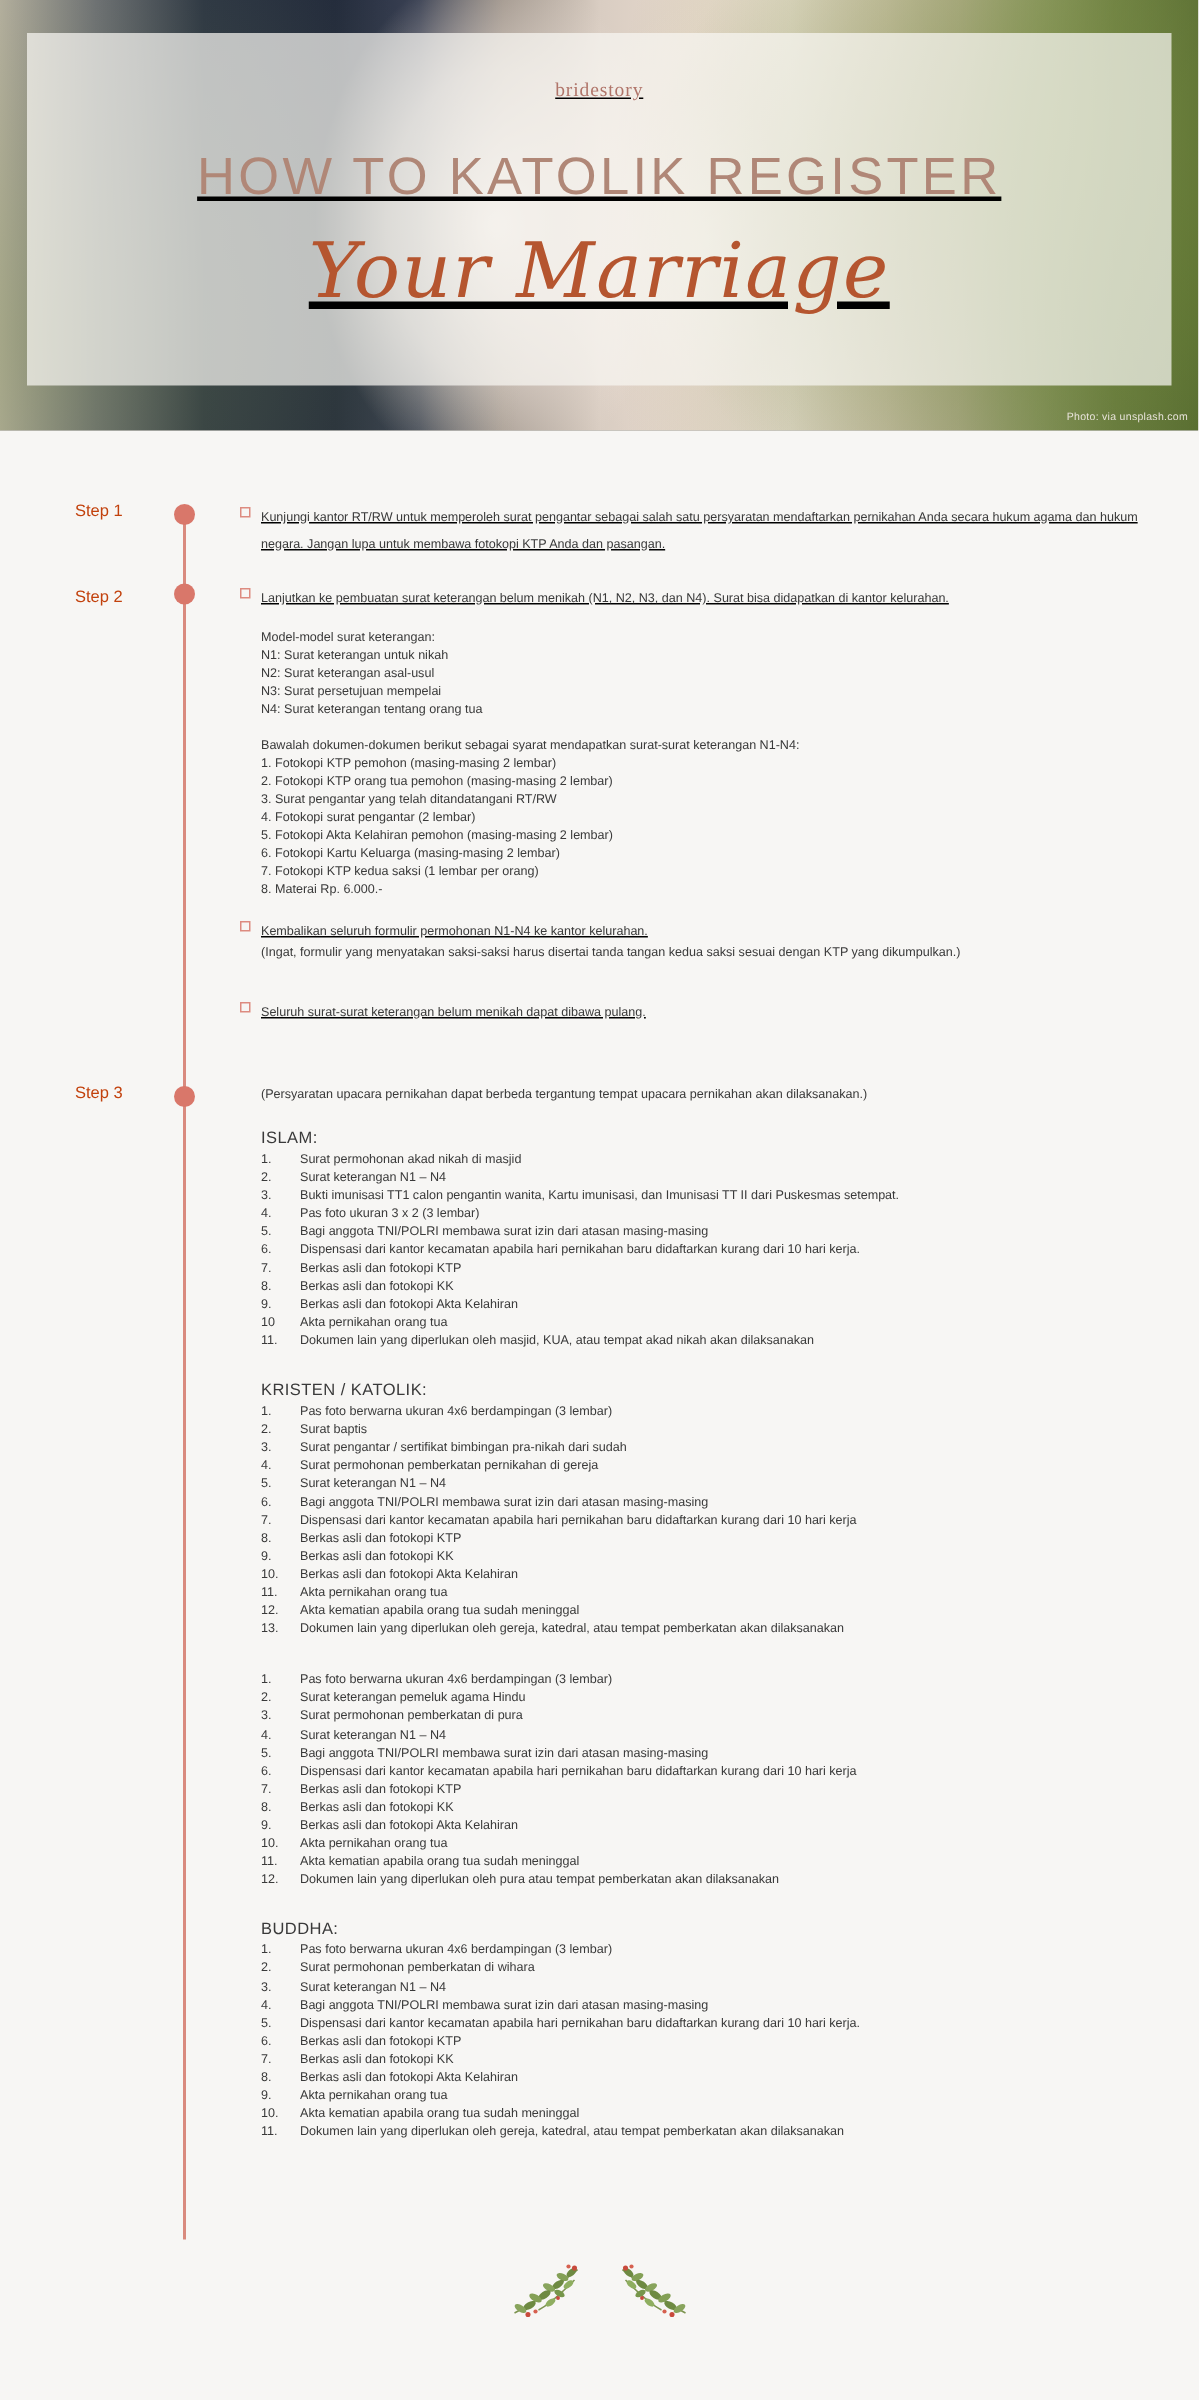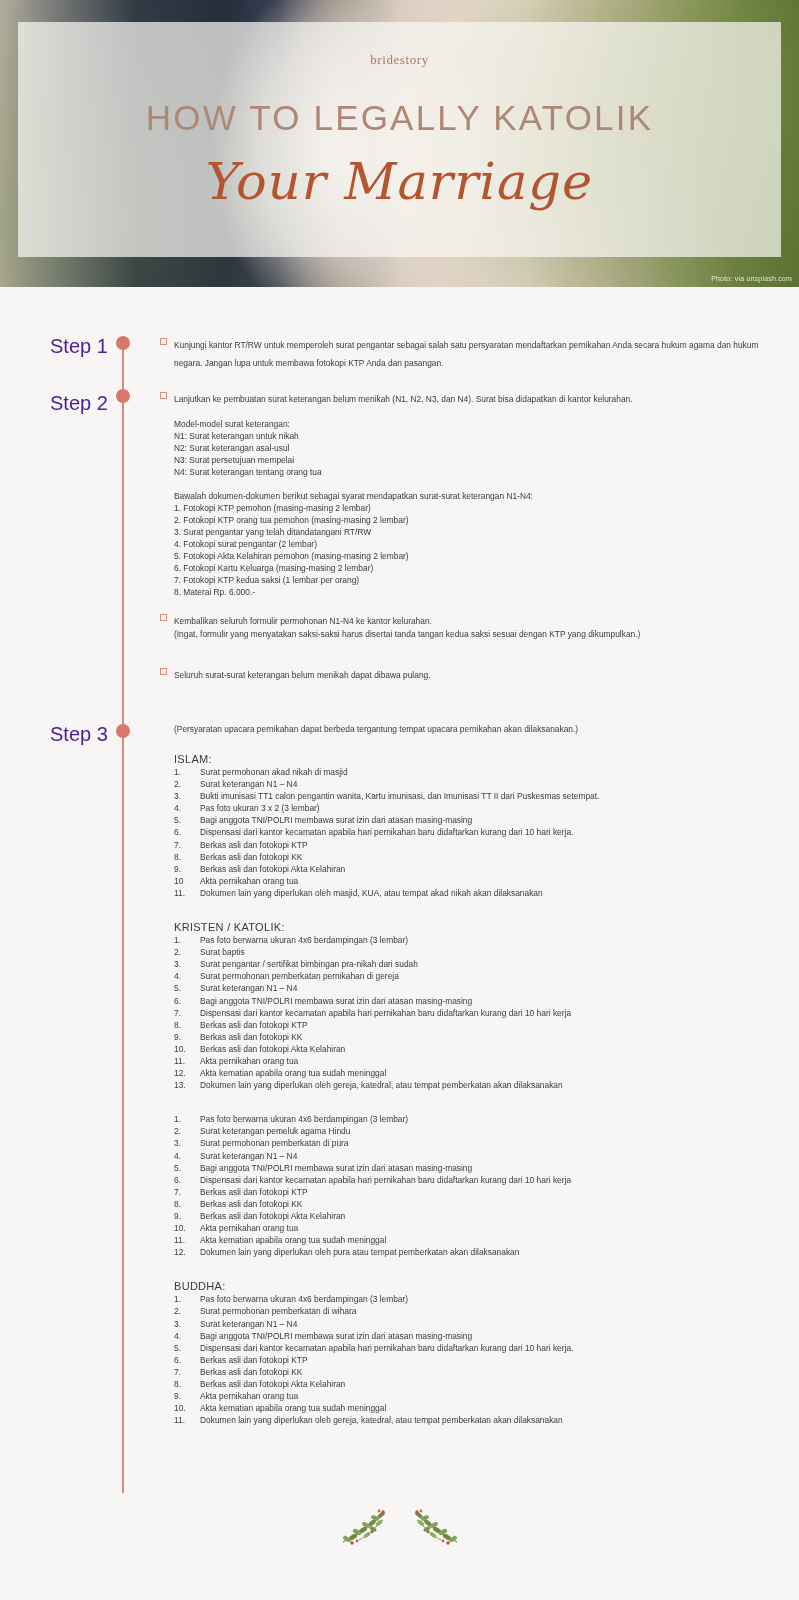--- a/index.html
+++ b/index.html
@@ -63,20 +63,21 @@
     width: 763px; height: 235px;
     background: rgba(248,246,243,.72);
   }
   .hero-inner {
     position: absolute;
     left: 18px; top: 22px;
     width: 763px; height: 235px;
     display: flex;
     flex-direction: column;
     align-items: center;
+    text-decoration: underline;
   }
   .brand {
     margin-top: 30px;
     font-size: 13px;
     letter-spacing: .6px;
     color: #b0756a;
     font-family: "Liberation Serif", serif;
     font-weight: 400;
   }
   .hero-title {
@@ -111,22 +112,22 @@
     top: 346px;
     width: 2px;
     height: 1147px;
     background: #d98a7e;
   }
   .step-label {
     position: absolute;
     left: 50px;
     width: 66px;
     text-align: left;
-    font-size: 20px;
-    color: #4c1d95;
+    font-size: 11px;
+    color: #c2410c;
     font-family: "Liberation Sans", sans-serif;
     font-weight: 400;
   }
   .step-dot {
     position: absolute;
     left: 116px;
     width: 14px; height: 14px;
     border-radius: 50%;
     background: #d9776a;
   }
@@ -134,20 +135,21 @@
   .block {
     position: absolute;
     left: 160px;
     width: 620px;
   }
 
   .bullet-item {
     position: relative;
     padding-left: 14px;
     margin-bottom: 0;
+    text-decoration: underline;
   }
   .cbox {
     position: absolute;
     left: 0; top: 4px;
     width: 7px; height: 7px;
     border: 1px solid #dd8b80;
     background: transparent;
   }
   .btext {
     font-size: 8.4px;
@@ -203,21 +205,21 @@
 </head>
 <body>
 
 <div id="page">
 
   <div class="hero">
     <div class="hero-photo"></div>
     <div class="hero-scrim"></div>
     <div class="hero-inner">
       <div class="brand">bridestory</div>
-      <div class="hero-title">HOW TO LEGALLY KATOLIK</div>
+      <div class="hero-title">HOW TO KATOLIK REGISTER</div>
       <div class="hero-script">Your Marriage</div>
     </div>
     <div class="photo-credit">Photo: via unsplash.com</div>
   </div>
 
   <div class="timeline-line"></div>
 
   <div class="step-label" style="top:335px">Step 1</div>
   <div class="step-dot" style="top:336px"></div>
 

